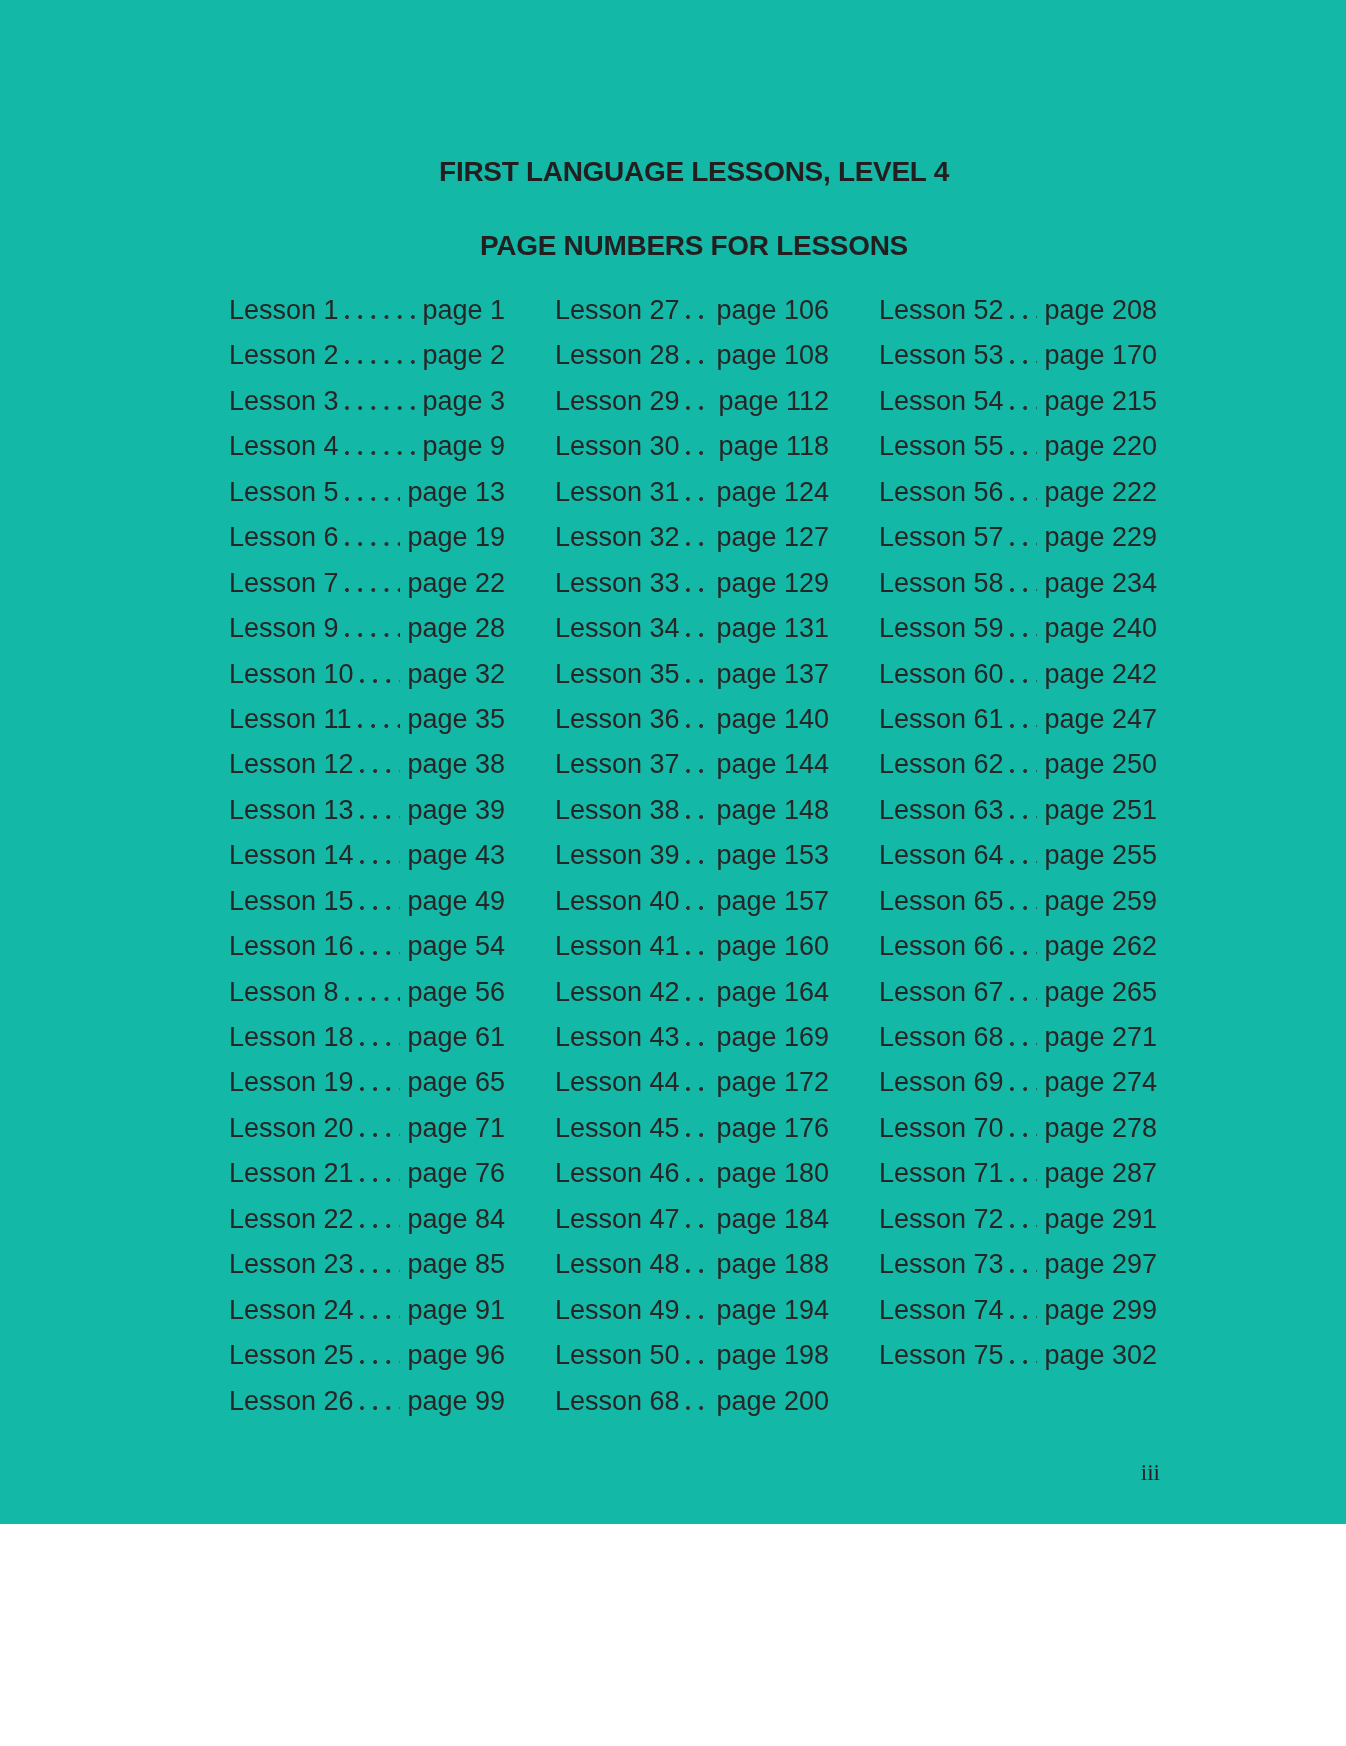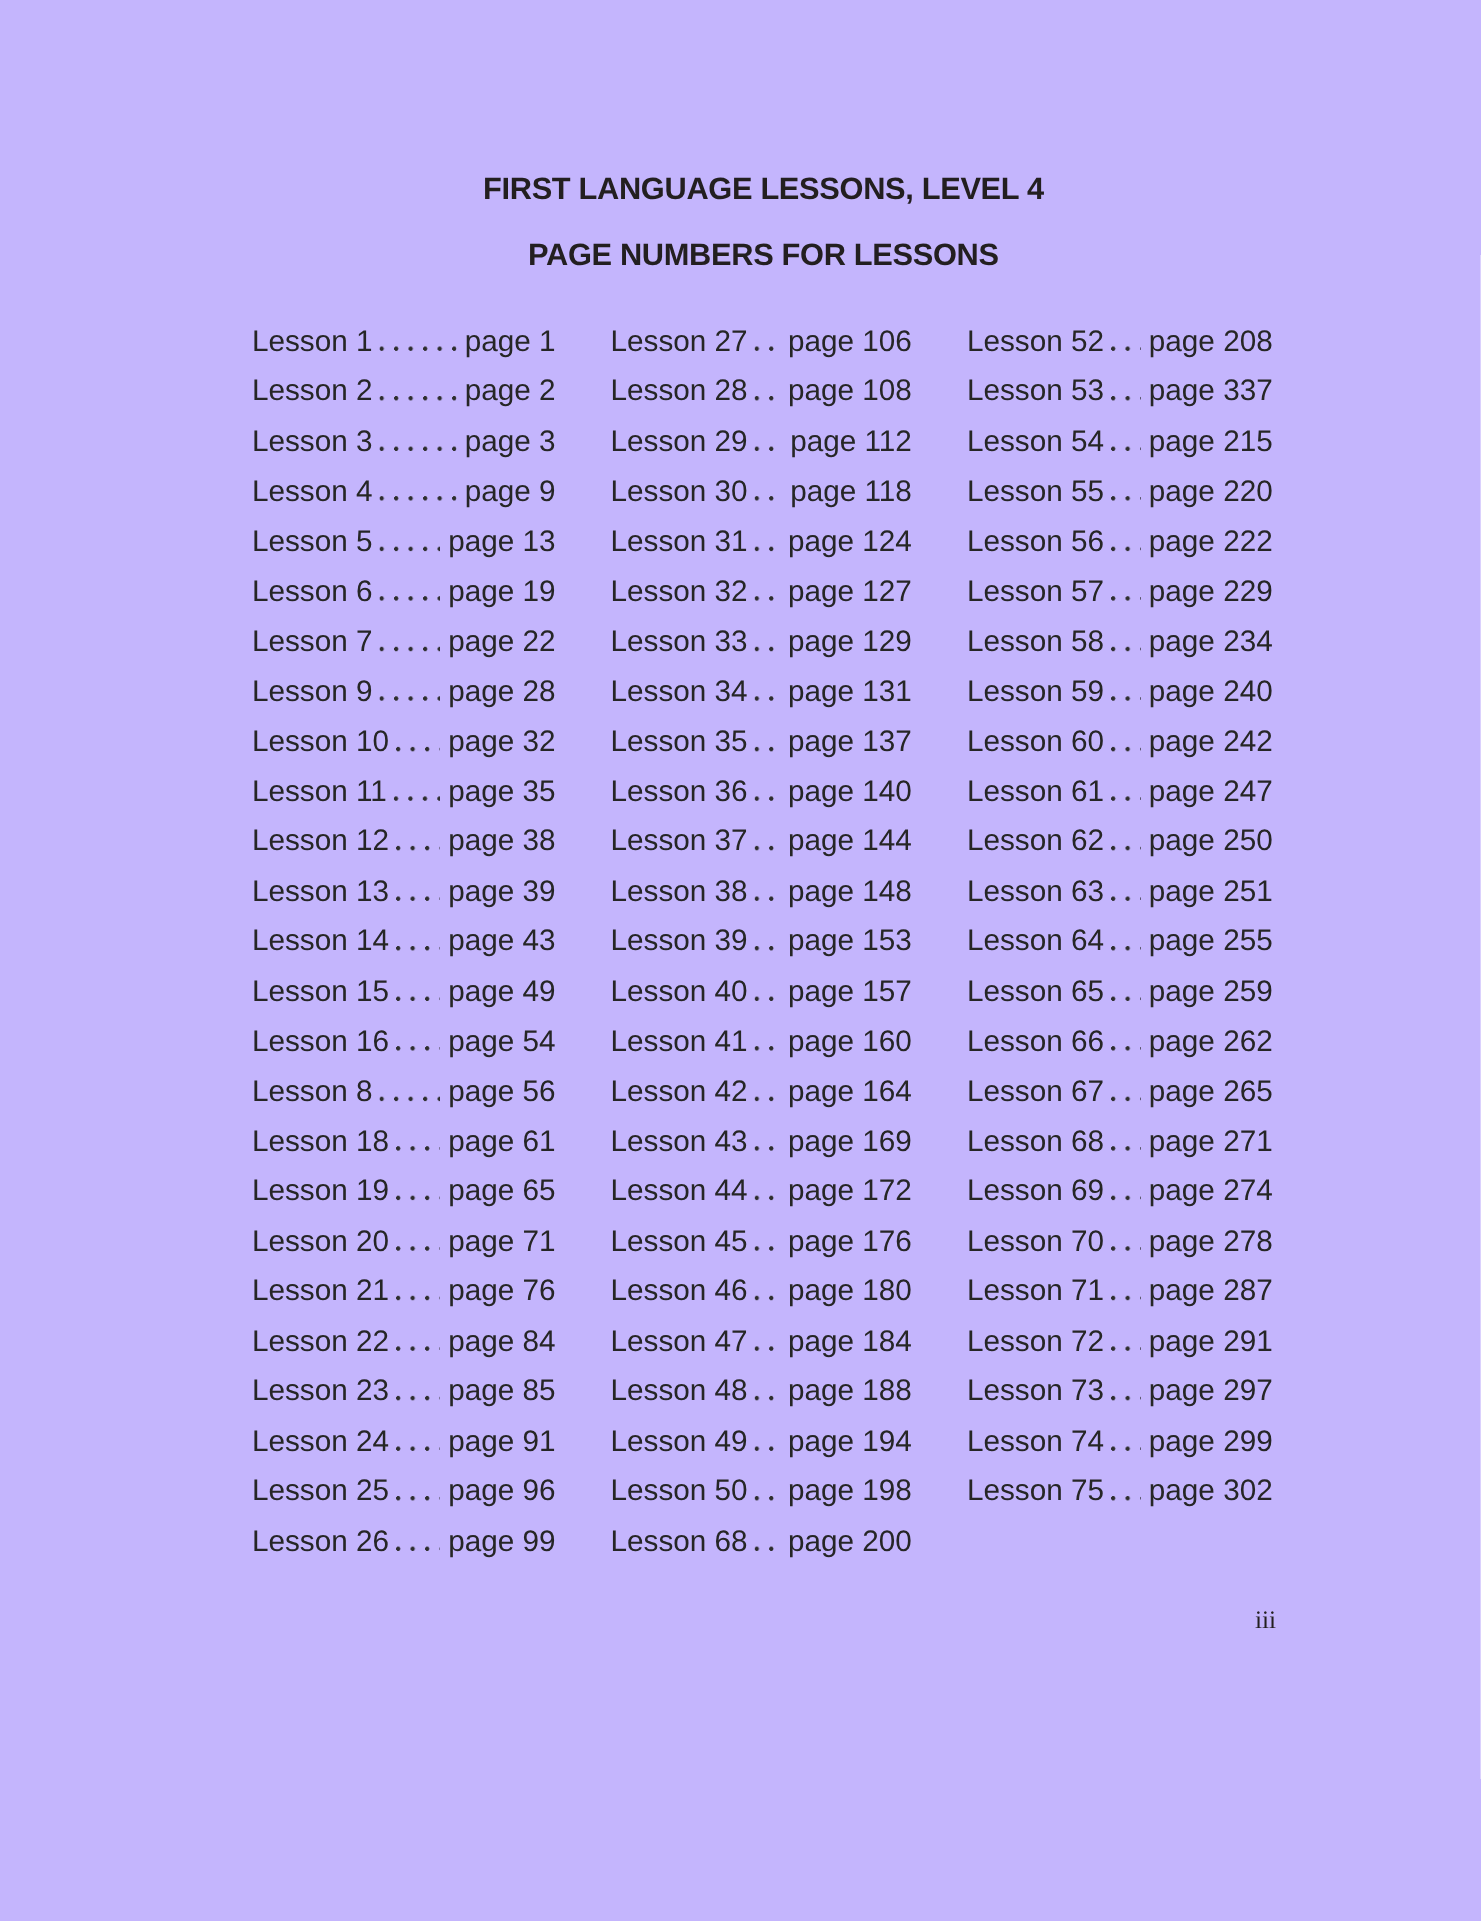--- a/index.html
+++ b/index.html
@@ -5,40 +5,40 @@
   html, body { margin: 0; padding: 0; }
   body {
     width: 1346px; height: 1746px;
     background: #ffffff;
     font-family: "Liberation Sans", sans-serif;
     color: #262626;
     -webkit-font-smoothing: antialiased;
   }
   .page {
     position: relative;
-    width: 1346px; height: 1746px;
-    background: #c4b5fd;
+    width: 1346px; height: 1524px;
+    background: #14b8a6;
     overflow: hidden;
   }
   .content {
     position: absolute;
     left: 229px; top: 0;
     width: 930px;
   }
   .title, .subtitle {
     margin: 0;
     text-align: center;
     font-weight: bold;
     font-size: 28px;
     letter-spacing: -0.3px;
     color: #231f20;
     white-space: nowrap;
   }
   .title    { position: absolute; left: 0; width: 100%; top: 156px; }
-  .subtitle { position: absolute; left: 0; width: 100%; top: 216px; }
+  .subtitle { position: absolute; left: 0; width: 100%; top: 230px; }
   .grid {
     position: absolute;
     left: 0; top: 288px;
     width: 930px;
     display: grid;
     grid-template-columns: 276px 274px 278px;
     column-gap: 50px;
     grid-template-rows: repeat(25, 45.44px);
     grid-auto-flow: column;
   }
@@ -329,21 +329,21 @@
           <span class="pg">page 200</span>
         </div>
         <div class="row">
           <span class="lesson">Lesson 52</span>
           <span class="leader"></span>
           <span class="pg">page 208</span>
         </div>
         <div class="row">
           <span class="lesson">Lesson 53</span>
           <span class="leader"></span>
-          <span class="pg">page 337</span>
+          <span class="pg">page 170</span>
         </div>
         <div class="row">
           <span class="lesson">Lesson 54</span>
           <span class="leader"></span>
           <span class="pg">page 215</span>
         </div>
         <div class="row">
           <span class="lesson">Lesson 55</span>
           <span class="leader"></span>
           <span class="pg">page 220</span>

